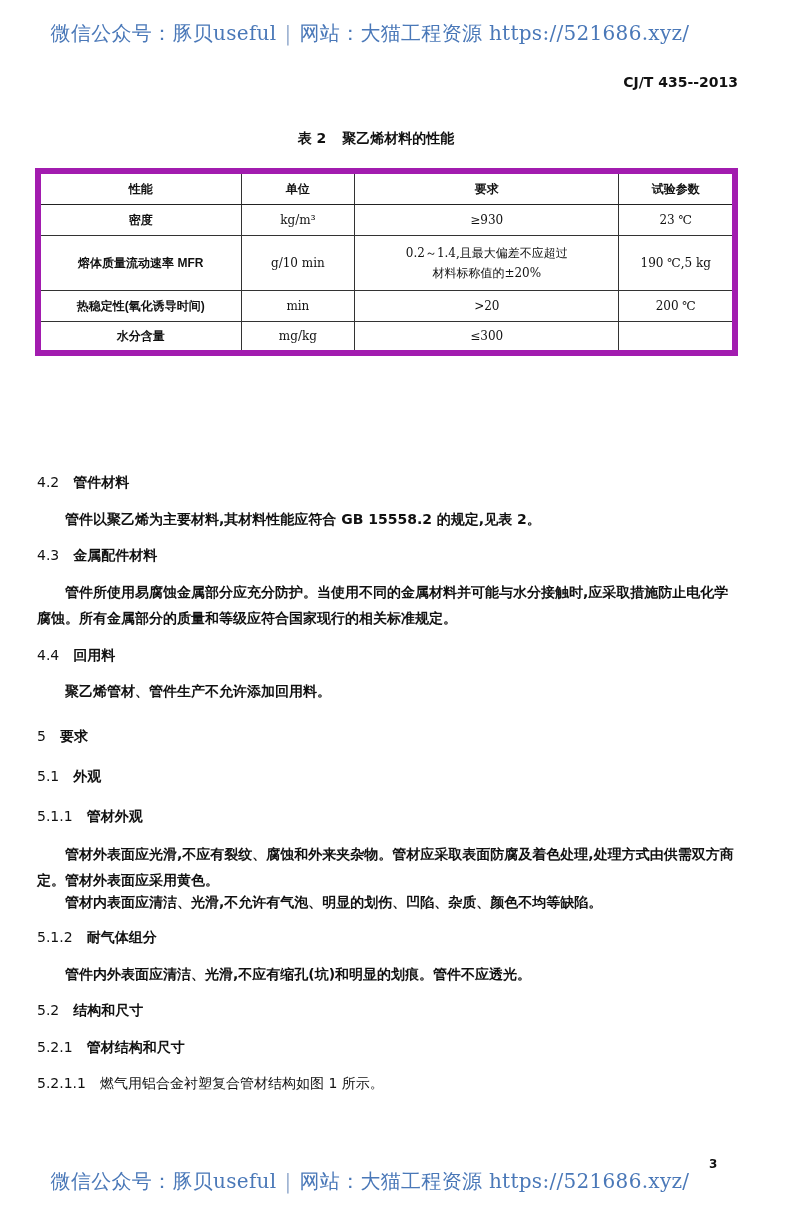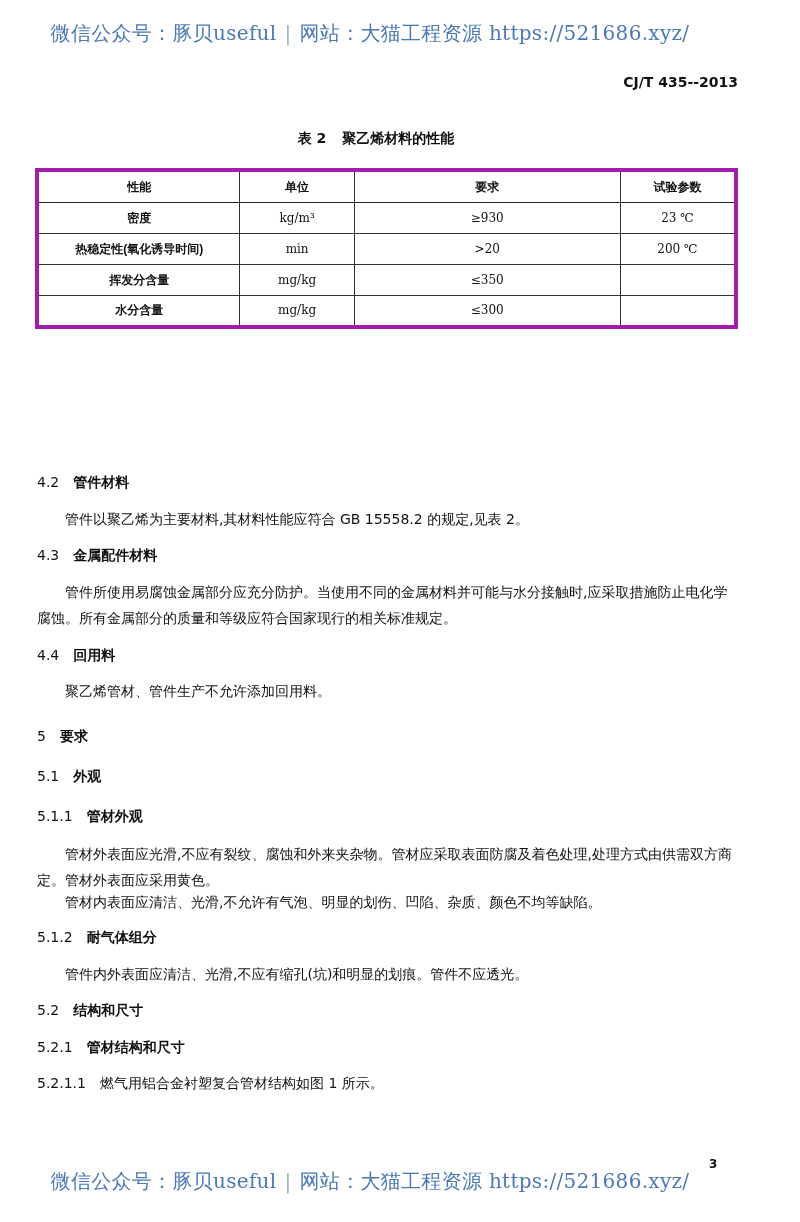--- a/index.html
+++ b/index.html
@@ -20,39 +20,39 @@
     position: absolute; top: 74px; right: 62px; font-weight: bold;
     font-size: 14px; font-family: "DejaVu Sans", sans-serif;
   }
   .table-caption {
     position: absolute; top: 130px; left: 12px; width: 728px; text-align: center;
     font-weight: bold; font-size: 14px; font-family: "DejaVu Sans", sans-serif;
   }
   .table-caption .num { margin-right: 16px; }
   table.props {
     position: absolute; left: 35px; top: 168px; width: 703px;
-    border-collapse: collapse; border: 4px solid #a21caf;
+    border-collapse: collapse; border: 6px solid #a21caf;
     font-size: 12px; font-family: "DejaVu Serif", serif;
   }
   table.props th, table.props td {
     border: 1px solid #333; text-align: center; vertical-align: middle;
     padding: 0 4px; line-height: 20px;
   }
   table.props th { font-weight: bold; height: 30px; border-bottom: 1.5px solid #222; font-family: "DejaVu Sans", sans-serif; font-size: 12px; }
   table.props td.c1 { font-weight: bold; font-family: Liberation Sans, sans-serif; }
   .col1 { width: 205px; } .col2 { width: 110px; } .col3 { width: 273px; } .col4 { width: 111px; }
   .r-short { height: 31px; } .r-tall { height: 55px; }
   .section-heading {
     position: absolute; left: 37px; font-weight: bold; font-size: 14px;
     font-family: "DejaVu Sans", sans-serif;
   }
   .section-heading .num { font-weight: normal; display: inline-block; margin-right: 14px; }
   .para {
     position: absolute; left: 37px; width: 700px; font-size: 14px; line-height: 26px;
-    font-family: "DejaVu Sans", sans-serif; text-indent: 28px;
+    font-family: "DejaVu Sans", sans-serif; text-indent: 28px; font-weight: bold;
   }
   .page-num {
     position: absolute; top: 1157px; left: 709px; font-size: 12px; font-weight: bold;
     font-family: "DejaVu Sans", sans-serif;
   }
 </style>
 </head>
 <body>
 
 <div class="watermark wm-top">
@@ -74,31 +74,34 @@
       <th class="col4">试验参数</th>
     </tr>
   </thead>
   <tbody>
     <tr class="r-short">
       <td class="c1">密度</td>
       <td>kg/m³</td>
       <td>≥930</td>
       <td>23 ℃</td>
     </tr>
+    <tr class="r-tall">
+      <td class="c1">熔体质量流动速率 MFR</td>
+      <td>g/10 min</td>
+      <td>
+        <div>0.2～1.4,且最大偏差不应超过</div>
+        <div>材料标称值的±20%</div>
+      </td>
+      <td>190 ℃,5 kg</td>
+    </tr>
     <tr class="r-short">
       <td class="c1">热稳定性(氧化诱导时间)</td>
       <td>min</td>
       <td>&gt;20</td>
       <td>200 ℃</td>
-    </tr>
-    <tr class="r-short">
-      <td class="c1">挥发分含量</td>
-      <td>mg/kg</td>
-      <td>≤350</td>
-      <td></td>
     </tr>
     <tr class="r-short">
       <td class="c1">水分含量</td>
       <td>mg/kg</td>
       <td>≤300</td>
       <td></td>
     </tr>
   </tbody>
 </table>
 

